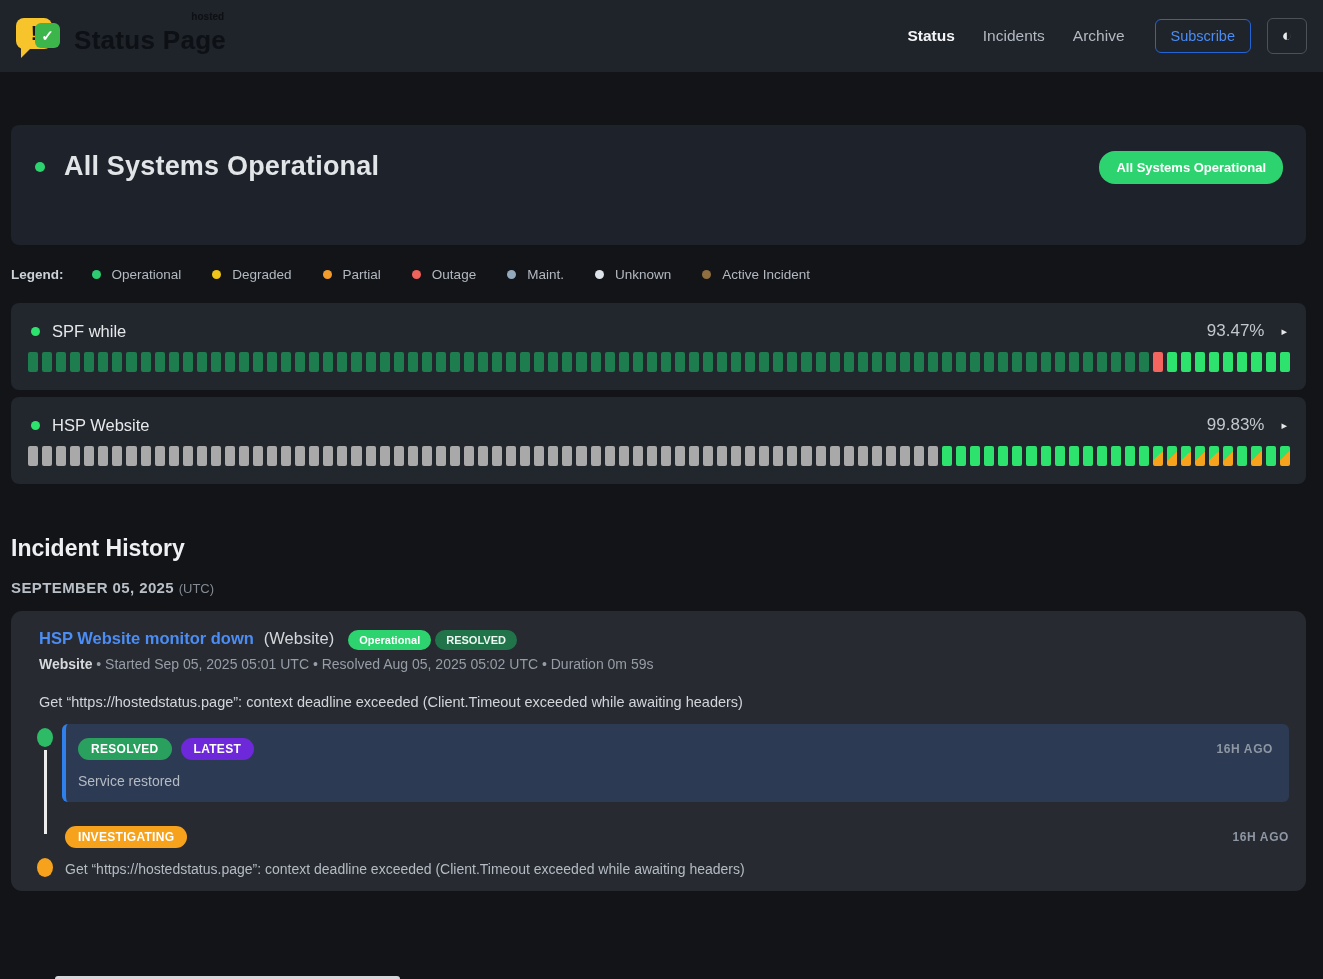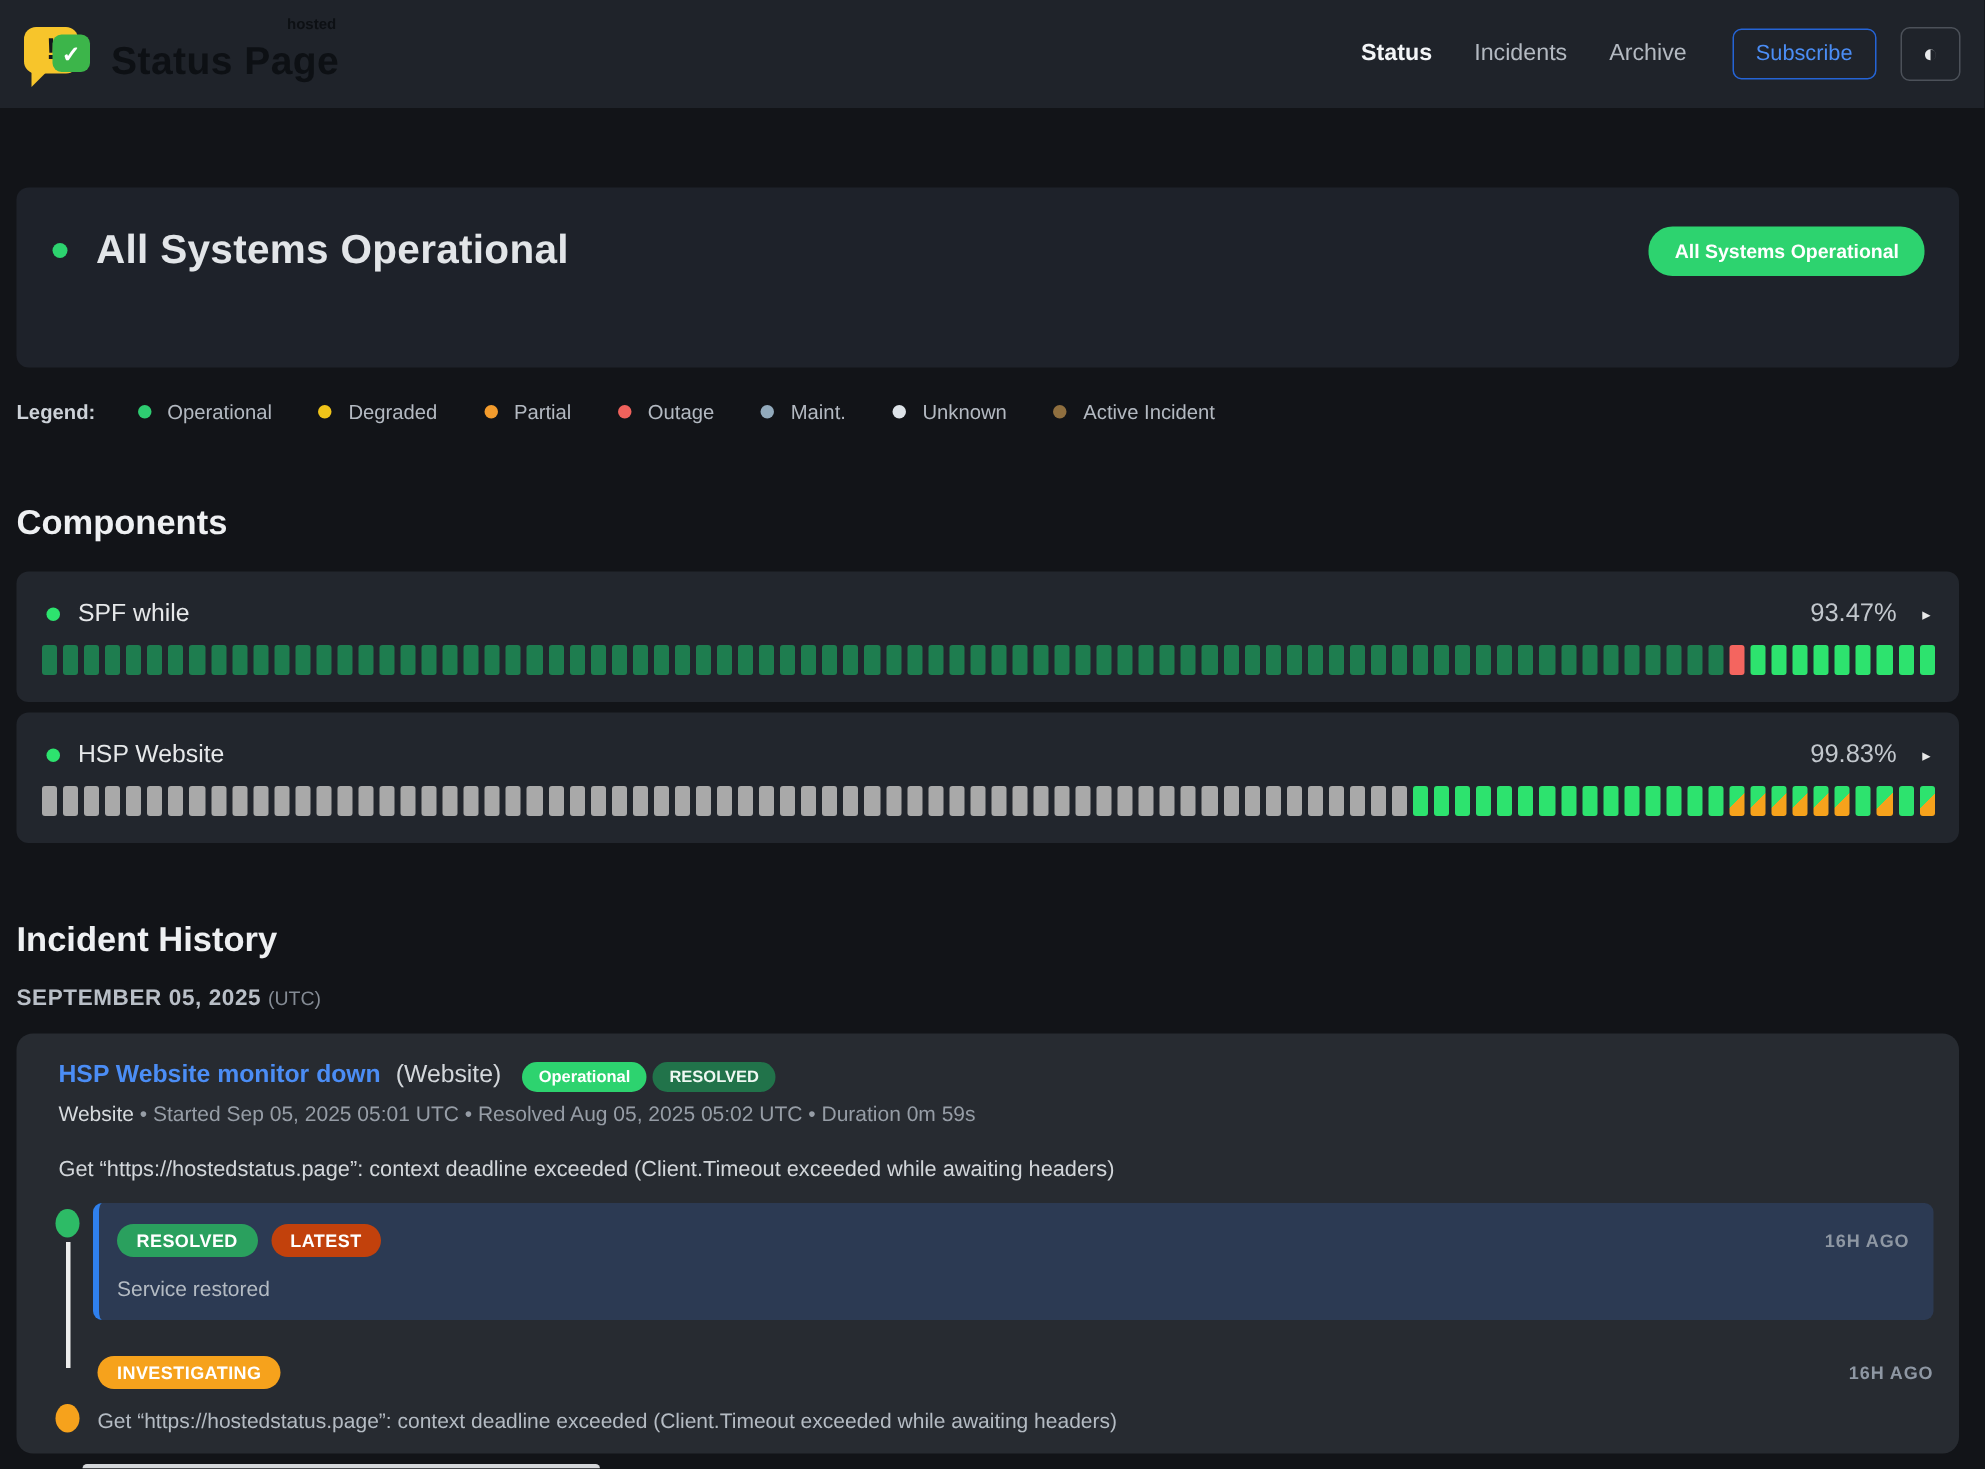--- a/index.html
+++ b/index.html
@@ -92,41 +92,41 @@
   .date-label { margin-top:17px; font-size:15px; font-weight:700; color:#b9bfc7; letter-spacing:.4px; }
   .date-suffix { font-size:13px; font-weight:400; color:#848b94; letter-spacing:0; }
   .incident-card { margin-top:15px; height:280px; background:#272b31; border-radius:11px; padding:18px 17px 12px 17px; }
   .inc-title-row { display:flex; align-items:center; gap:10px; margin-left:11px; }
   .inc-title { color:#4b8df5; font-size:16.5px; font-weight:700; cursor:pointer; text-decoration:none; }
   .inc-title-suffix { color:#d3d7db; font-size:16.5px; }
   .badge { font-size:11px; font-weight:700; padding:4px 11px; border-radius:11px; margin-left:4px; }
   .badge-operational { background:#2dd36f; color:#fff; }
   .badge-resolved-dark { background:#21734a; color:#eef8f2; }
   .inc-meta { margin:8px 0 0 11px; font-size:14px; color:#969da6; }
-  .inc-meta b { color:#d6dadd; font-weight:400;margin-top:22px; }
+  .inc-meta b { color:#d6dadd; font-weight:700;margin-top:22px; }
   .inc-desc { margin:22px 0 0 11px; font-size:14.5px; color:#d2d6da; }
   
   .timeline { margin-top:14px; position:relative; }
   .timeline::before {
     content:""; position:absolute; left:16px; top:26px;
     width:3px; height:84px; background:#ededed;
   }
   .tl-row { display:flex; align-items:flex-start; }
   .tl-row + .tl-row { margin-top:24px;align-items:flex-end; }
   .tl-dotcol { width:16px; margin:4px 9px 0 9px; position:relative; z-index:1; }
   .tl-dot { display:block; width:16px; height:19px; border-radius:50%; }
   .tl-box {
     flex:1; background:#2c3a53; border-left:4px solid #2f80ed;
     border-radius:6px; padding:14px 16px 0 12px; height:78px;
   }
   .tl-plain { flex:1; padding:0 0 0 3px; }
   .tl-head { display:flex; align-items:center; }
   .pill { font-size:12px; font-weight:700; color:#fff; padding:4px 13px; border-radius:12px; margin-right:9px; letter-spacing:.3px; }
   .pill-resolved { background:#2aa05e; }
-  .pill-latest { background:#c2410c; }
+  .pill-latest { background:#6d28d9; }
   .pill-investigating { background:#f6a21c; }
   .tl-time { margin-left:auto; font-size:12px; font-weight:700; color:#8e97a3; letter-spacing:.6px; }
   .tl-msg { margin-top:13px; font-size:14px; color:#b4bbc3; }
   .footer-peek {
     position:absolute; bottom:0; left:55px; width:345px; height:3px;
     background:#d5d7da; border-radius:3px 3px 0 0;
   }
 </style>
 </head>
 <body>
@@ -191,21 +191,20 @@
           <span class="dot legend-dot" style="background: rgb(221, 227, 232);"></span>
           <span class="legend-text">Unknown</span>
         </span>
         <span class="legend-item">
           <span class="dot legend-dot" style="background: rgb(143, 111, 63);"></span>
           <span class="legend-text">Active Incident</span>
         </span>
       </span>
   </div>
 
-  <h2 class="section-heading">Components</h2>
   <div id="components">
       <section class="component-card">
         <div class="comp-head">
           <span class="dot comp-dot"></span>
           <span class="comp-name">SPF while</span>
           <span class="comp-pct">93.47%</span>
           <span class="comp-caret">▸</span>
         </div>
         <div class="bars">
           <span class="bar" style="background: rgb(30, 125, 79);"></span>

